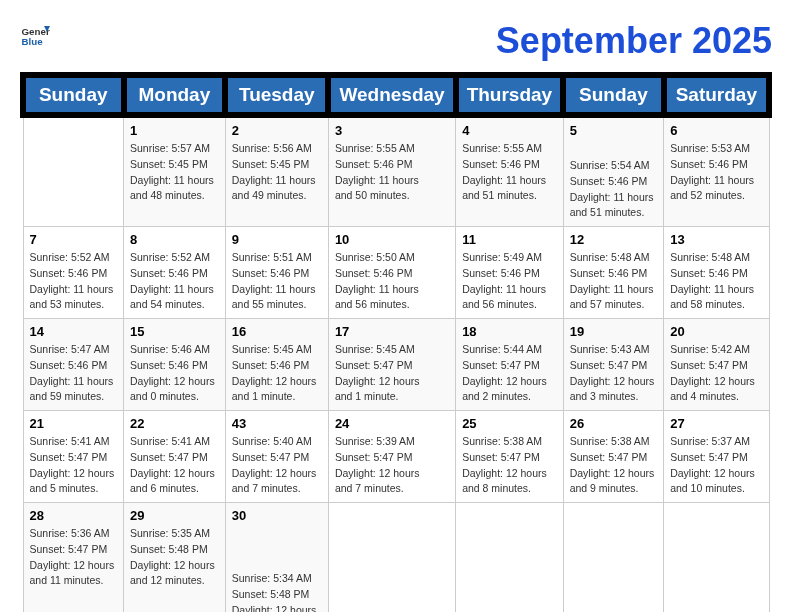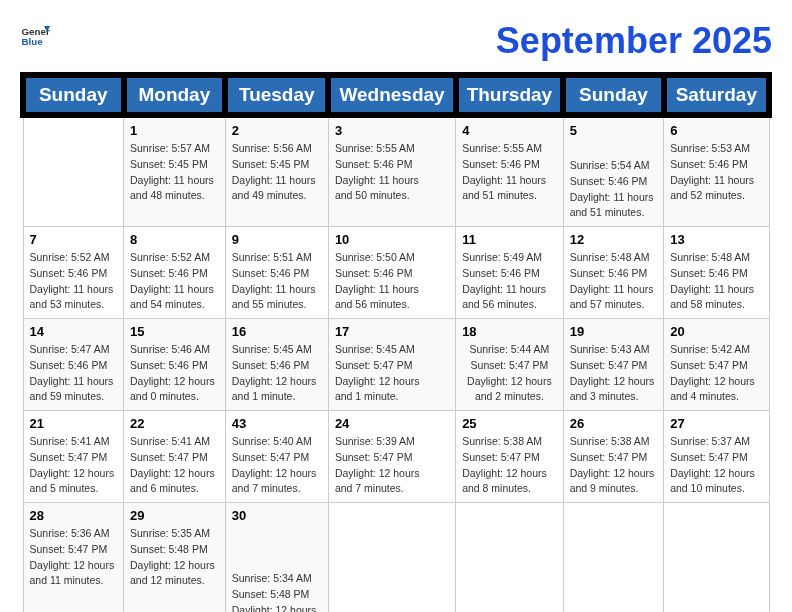--- a/index.html
+++ b/index.html
@@ -228,21 +228,21 @@
         </td>
         <td>
           <span class="day-number">17</span>
           <div class="day-info" style="white-space: pre-line;">Sunrise: 5:45 AM
 Sunset: 5:47 PM
 Daylight: 12 hours
 and 1 minute.</div>
         </td>
         <td>
           <span class="day-number">18</span>
-          <div class="day-info" style="white-space: pre-line; text-align: center;">Sunrise: 5:44 AM
+          <div class="day-info" style="white-space: pre-line;">Sunrise: 5:44 AM
 Sunset: 5:47 PM
 Daylight: 12 hours
 and 2 minutes.</div>
         </td>
         <td>
           <span class="day-number">19</span>
           <div class="day-info" style="white-space: pre-line;">Sunrise: 5:43 AM
 Sunset: 5:47 PM
 Daylight: 12 hours
 and 3 minutes.</div>

